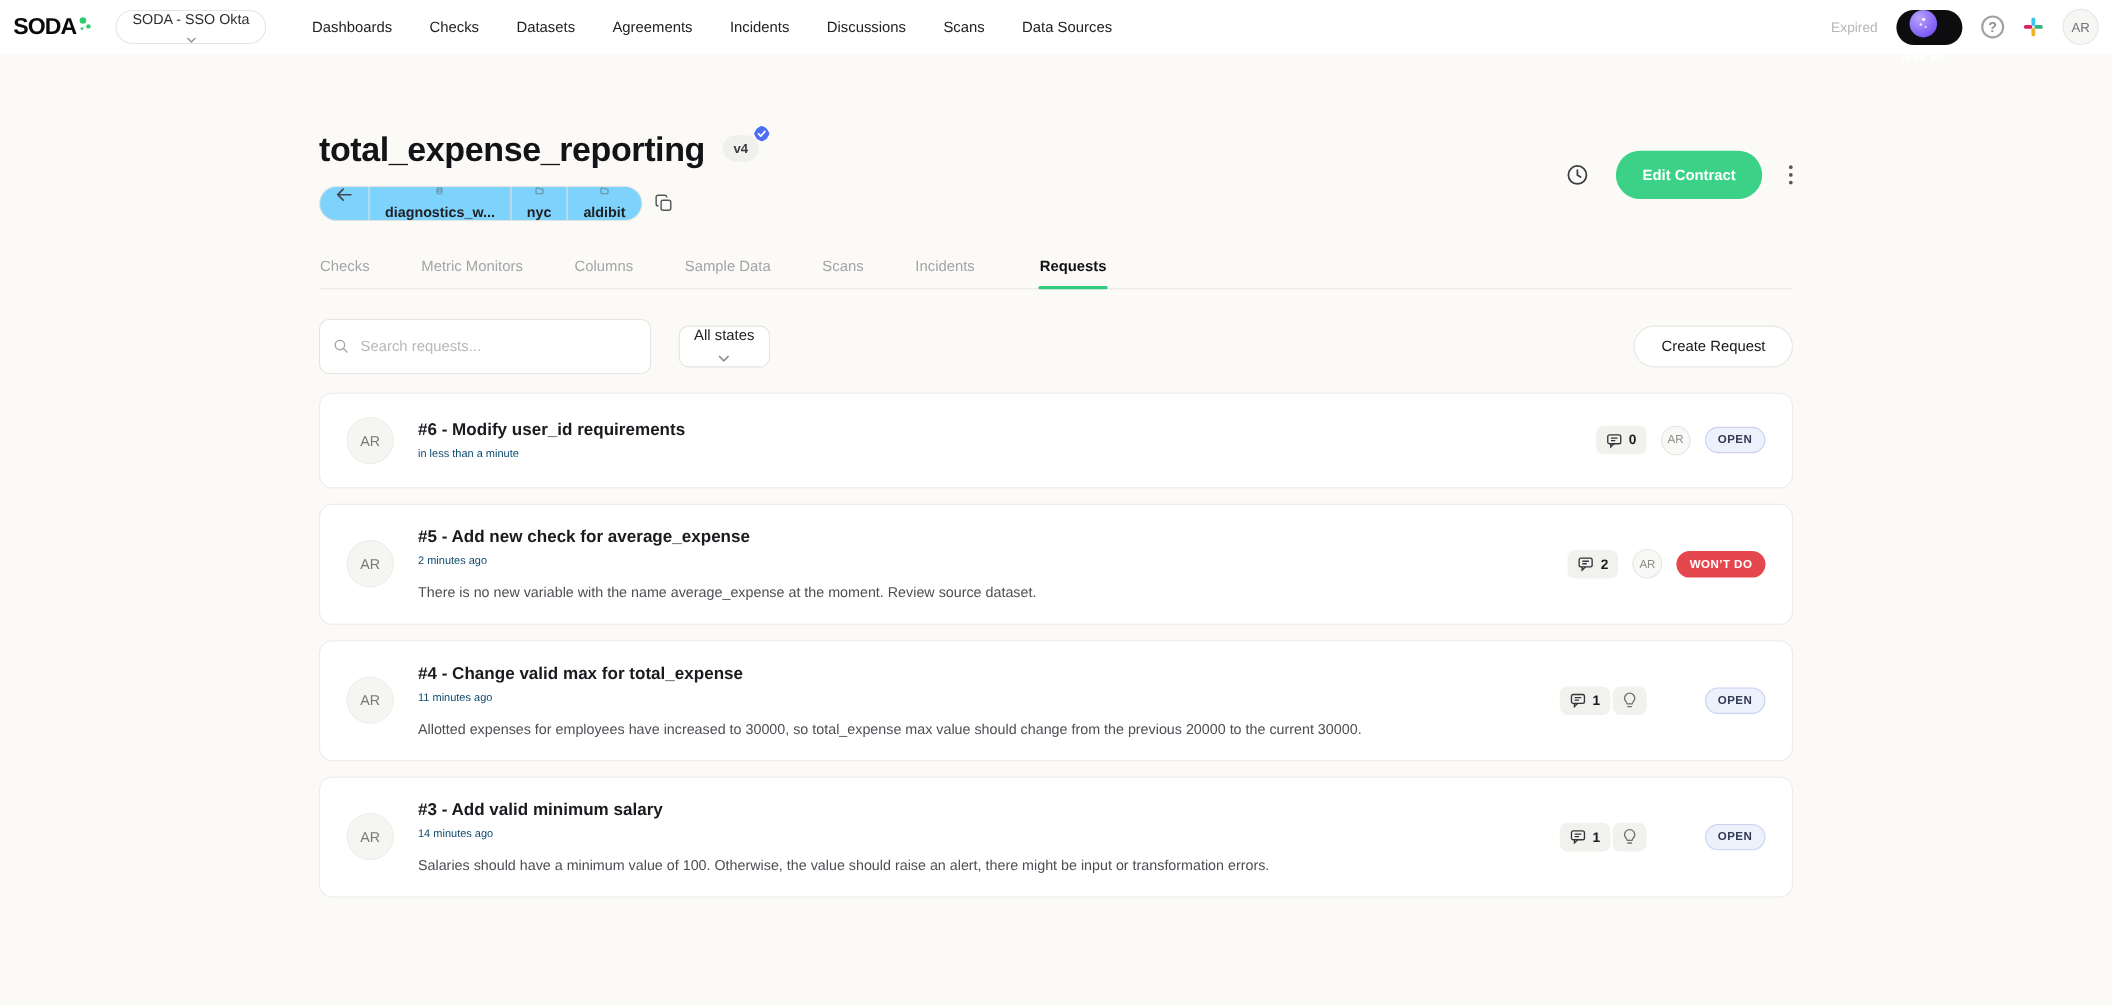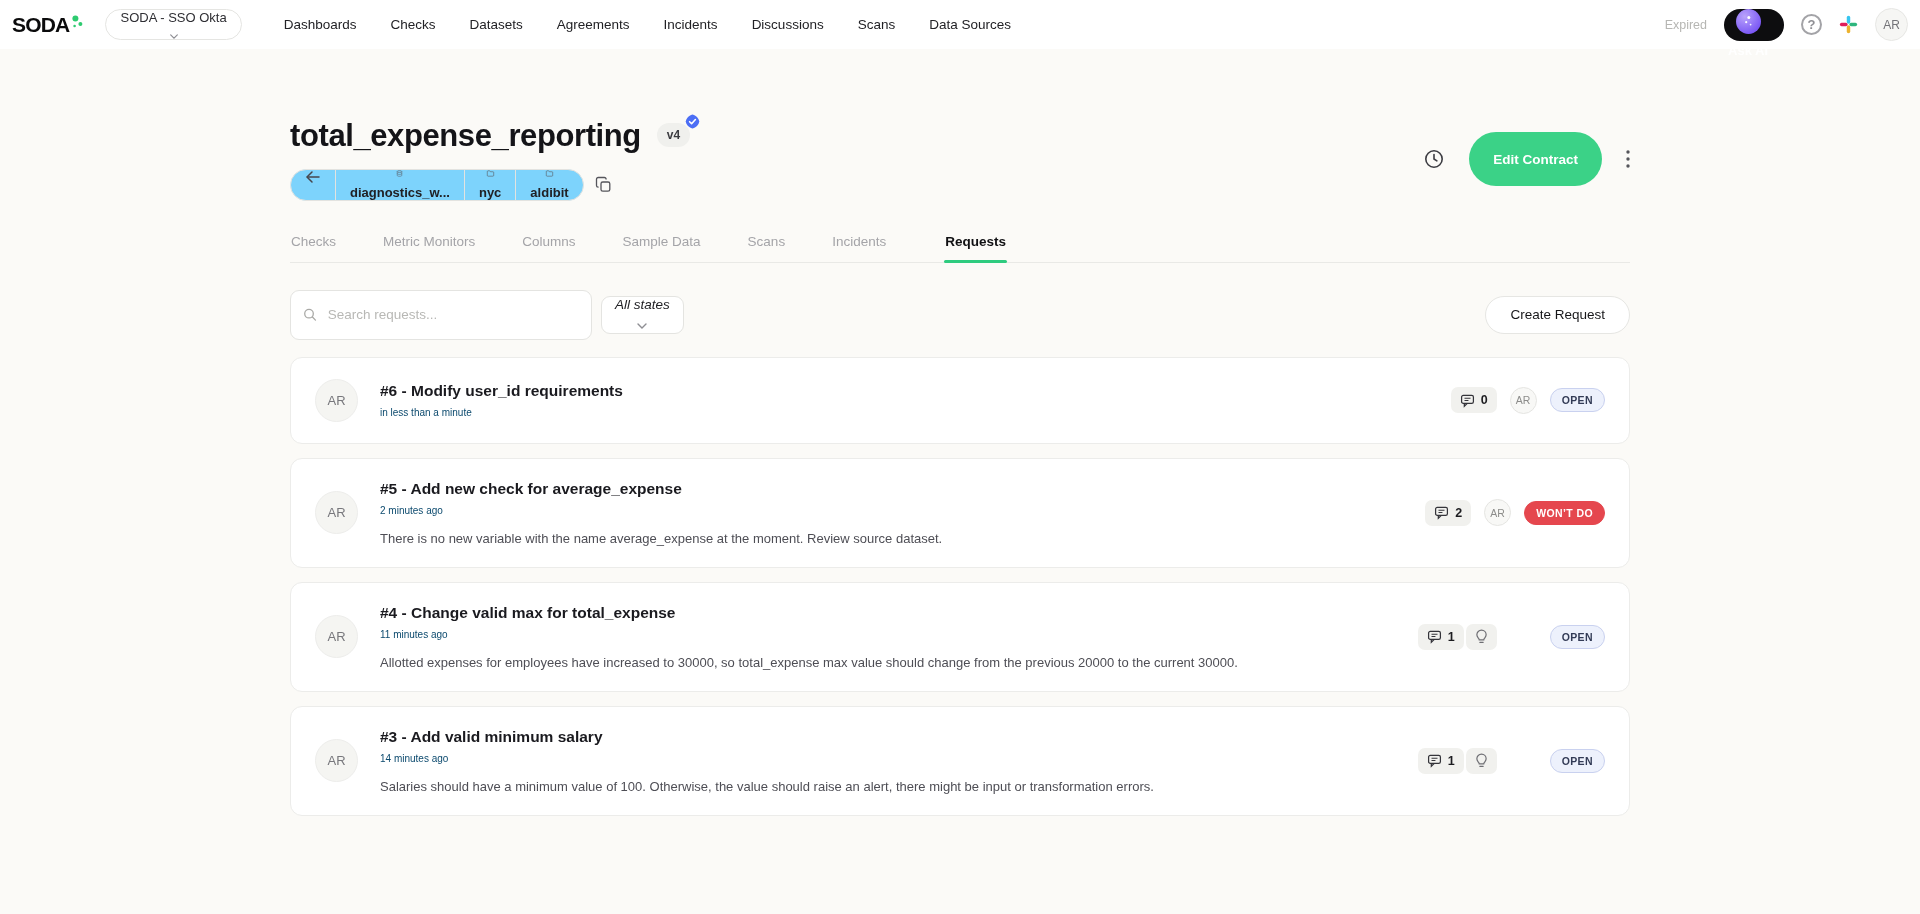--- a/index.html
+++ b/index.html
@@ -47,40 +47,40 @@
   .crumb-row { margin-top:15px; display:flex; align-items:center; gap:11px; }
   .crumbs { display:inline-flex; border:1px solid #e3e3e0; border-radius:999px; overflow:hidden;
     height:32px; background:#7dd3fc; }
   .crumb-seg { display:flex; align-items:center; gap:8px; padding:0 14px;
     border-right:1px solid #e3e3e0; font-size:13px; font-weight:600; color:#202025; }
   .crumb-seg:last-child { border-right:none; }
   .copy-btn { display:flex; }
 
   .ph-right { display:flex; align-items:center; gap:24px; }
   .icon-btn { display:flex; }
-  .edit-contract { height:54px; padding:0 24px; border-radius:999px; background:#3bd287;
+  .edit-contract { height:44px; padding:0 24px; border-radius:999px; background:#3bd287;
     color:#fff; font-size:13.5px; font-weight:700; }
 
   
   .tabs { margin-top:24px; display:flex; gap:45px; border-bottom:1px solid #e9e9e6; }
   .tab { position:relative; padding:9px 1px 13px; font-size:13.5px; color:#a4a4a8; }
   .tab.active { color:#101013; font-weight:600;margin-left:12px; }
   .tab.active::after { content:""; position:absolute; left:0; right:0; bottom:-1px; height:3px;
     background:#2ecb7f; border-radius:2px; }
 
   
   .toolbar { margin-top:27px; display:flex; align-items:center; }
   .search-box { width:302px; height:50px; background:#fff; border:1px solid #e4e4e1;
     border-radius:9px; display:flex; align-items:center; padding:0 12px; gap:9px; }
   .search-box input { border:none; outline:none; background:none; font-size:13.5px;
     color:#333; width:100%; font-family:inherit; }
   ::placeholder { color:#b8b8b5; opacity:1; }
-  .state-filter { margin-left:9px; height:38px; background:#fff; border:1px solid #e4e4e1;
+  .state-filter { margin-left:25px; height:38px; background:#fff; border:1px solid #e4e4e1;
     border-radius:9px; display:flex; align-items:center; gap:11px; padding:0 13px;
-    font-size:13.5px; color:#222226;font-style:italic; }
+    font-size:13.5px; color:#222226; }
   .create-request { margin-left:auto; height:38px; padding:0 24px; background:#fff;
     border:1px solid #e6e6e3; border-radius:999px; font-size:13.5px; font-weight:500; color:#161619; }
 
   
   .request-list { margin-top:17px; }
   .card { display:flex; align-items:center; background:#fff; border:1px solid #ececea;
     border-radius:12px; padding:21px 24px; margin-bottom:14px; }
   .card-avatar { width:43px; height:43px; border-radius:50%; background:#f5f5f2;
     border:1px solid #ededeb; color:#77777c; font-size:13px; flex:none;
     display:flex; align-items:center; justify-content:center; margin-right:22px; }

